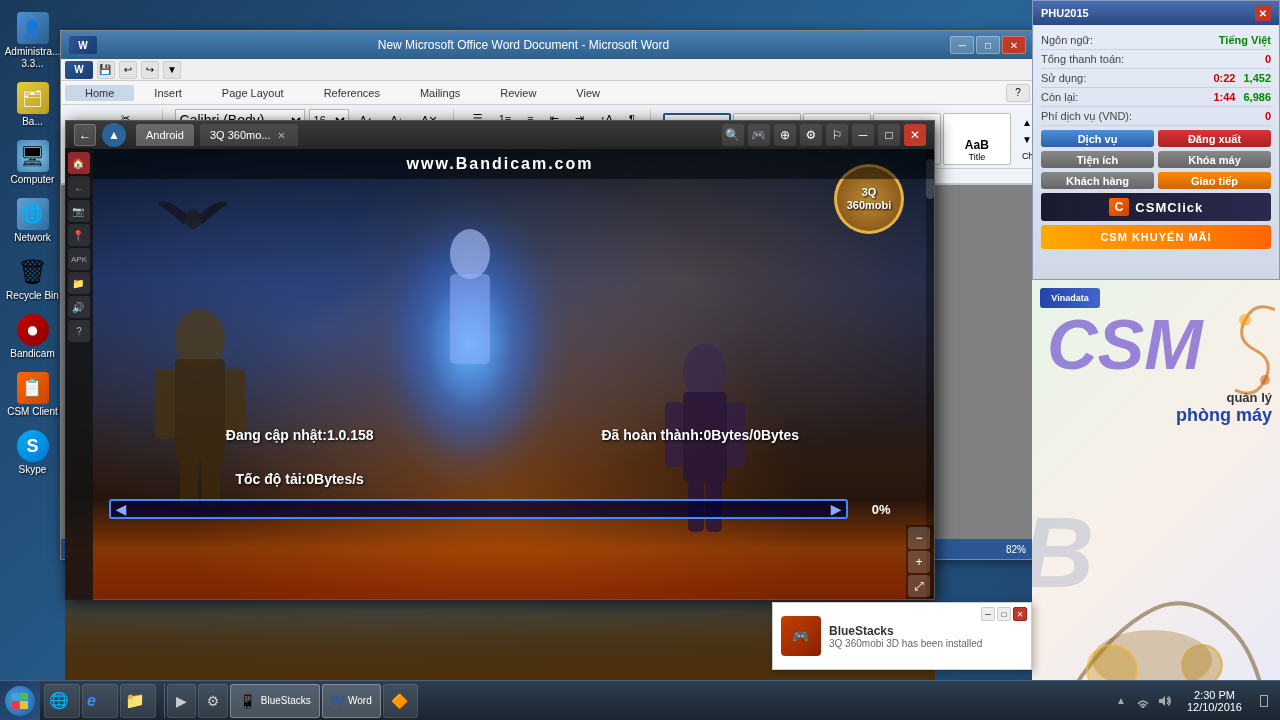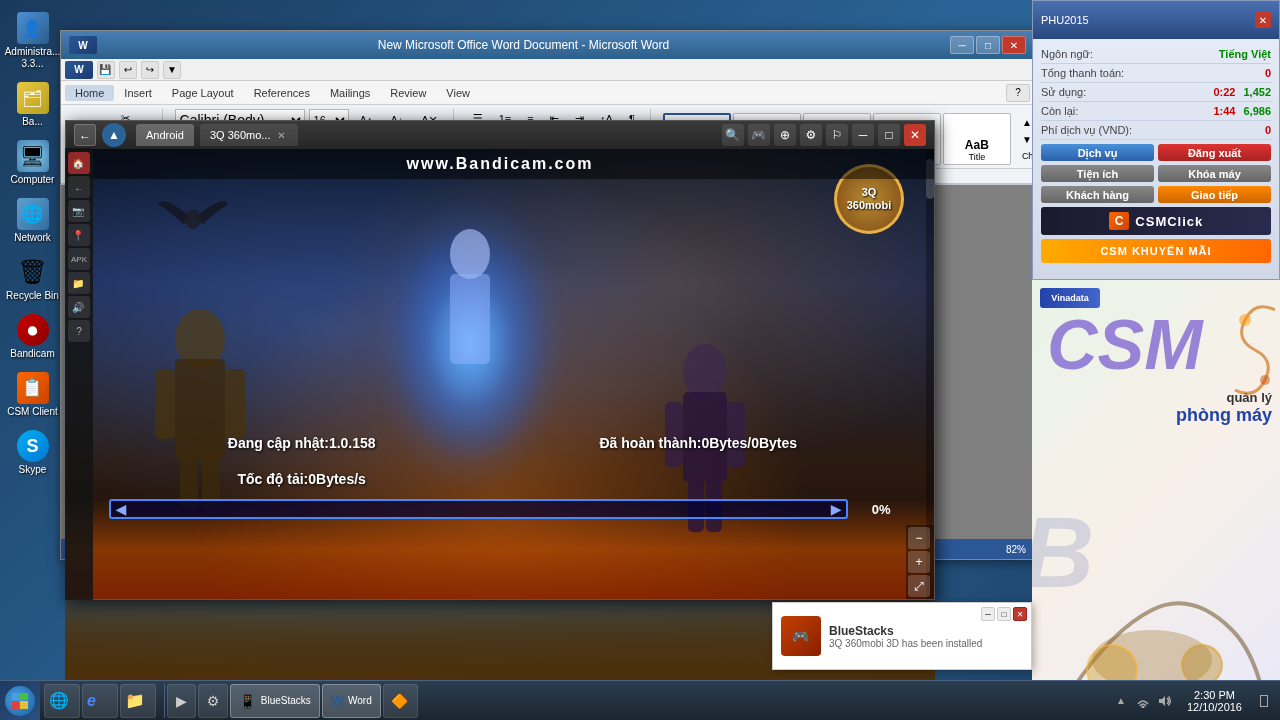--- a/index.html
+++ b/index.html
@@ -236,21 +236,21 @@
     .word-menu-bar {
       height: 24px;
       background: #f5f5f5;
       border-bottom: 1px solid #d0d0d0;
       display: flex;
       align-items: center;
       padding: 0 4px;
       gap: 0;
     }
     .menu-item {
-      padding: 2px 10px;
+      padding: 2px 20px;
       font-size: 11px;
       cursor: pointer;
       border-radius: 2px;
       color: #333;
     }
     .menu-item.active { background: #c8d8e8; }
     .tb-btn {
       padding: 2px 6px;
       background: transparent;
       border: 1px solid transparent;
@@ -515,21 +515,21 @@
     .update-overlay {
       position: absolute;
       bottom: 80px;
       left: 5%;
       right: 5%;
       z-index: 10;
     }
     .update-info {
       display: grid;
       grid-template-columns: 1fr 1fr;
-      gap: 12px;
+      gap: 20px;
       margin-bottom: 8px;
     }
     .update-text {
       color: white;
       font-size: 14px;
       font-weight: bold;
       text-shadow: 1px 1px 3px black;
       text-align: center;
       padding: 4px;
     }
@@ -581,28 +581,28 @@
       position: absolute;
       top: 0;
       right: 0;
       width: 248px;
       height: 280px;
       background: linear-gradient(to bottom, #e8eef8, #d0d8e8);
       border: 1px solid #8899bb;
       z-index: 50;
     }
     .phu-titlebar {
-      height: 38px;
+      height: 24px;
       background: linear-gradient(to bottom, #4a70b0, #2a4880);
       display: flex;
       align-items: center;
       padding: 0 8px;
       color: white;
       font-size: 11px;
-      font-weight: normal;
+      font-weight: bold;
     }
     .phu-close {
       margin-left: auto;
       width: 16px;
       height: 16px;
       background: #c0392b;
       border-radius: 2px;
       display: flex;
       align-items: center;
       justify-content: center;

